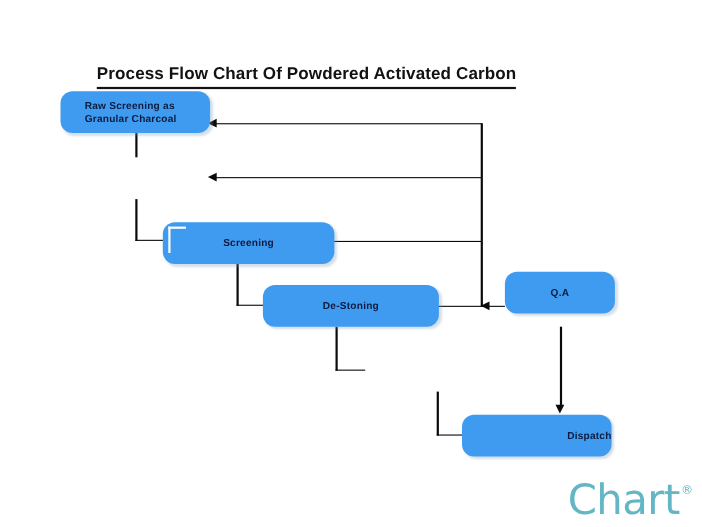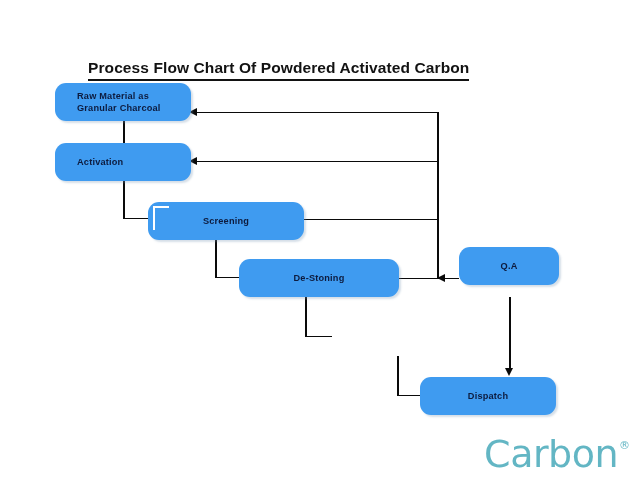--- a/index.html
+++ b/index.html
@@ -159,44 +159,41 @@
   <div class="arrow left" style="left:282px; top:214.5px;"></div>
 
   <div class="conn h" style="left:380px; top:277.5px; width:79px;"></div>
   <div class="arrow left" style="left:373px; top:273.5px;"></div>
   <div class="arrow left" style="left:437px; top:273.5px;"></div>
 
   <div class="conn v" style="left:509px; top:297px; height:73px;"></div>
   <div class="arrow down" style="left:505px; top:368px;"></div>
 
   <div class="node align-left" id="node-raw-material" style="left:55px; top:83px; width:136px; height:38px;">
-    <span class="node-label">Raw Material as
+    <span class="node-label">Raw Screening as
 Granular Charcoal</span>
   </div>
 
-  <div class="node align-left" id="node-activation" style="left:55px; top:143px; width:136px; height:38px;">
-    <span class="node-label">Activation</span>
-  </div>
 
   <div class="node" id="node-screening" style="left:148px; top:202px; width:156px; height:38px;">
     <span class="node-label">Screening</span>
   </div>
   <div id="screening-notch" style="left:153px; top:206px;"></div>
 
   <div class="node" id="node-de-stoning" style="left:239px; top:259px; width:160px; height:38px;">
     <span class="node-label">De-Stoning</span>
   </div>
 
 
-  <div class="node" id="node-dispatch" style="left:420px; top:377px; width:136px; height:38px;">
+  <div class="node" id="node-dispatch" style="left:420px; top:377px; width:136px; height:38px;justify-content:flex-end;">
     <span class="node-label">Dispatch</span>
   </div>
 
   <div class="node" id="node-qa" style="left:459px; top:247px; width:100px; height:38px;">
     <span class="node-label">Q.A</span>
   </div>
 
   <div id="logo">
-    <span id="logo-text">Carbon</span>
+    <span id="logo-text">Chart</span>
     <span id="logo-reg">®</span>
   </div>
 
 </div>
 
 </body></html>

